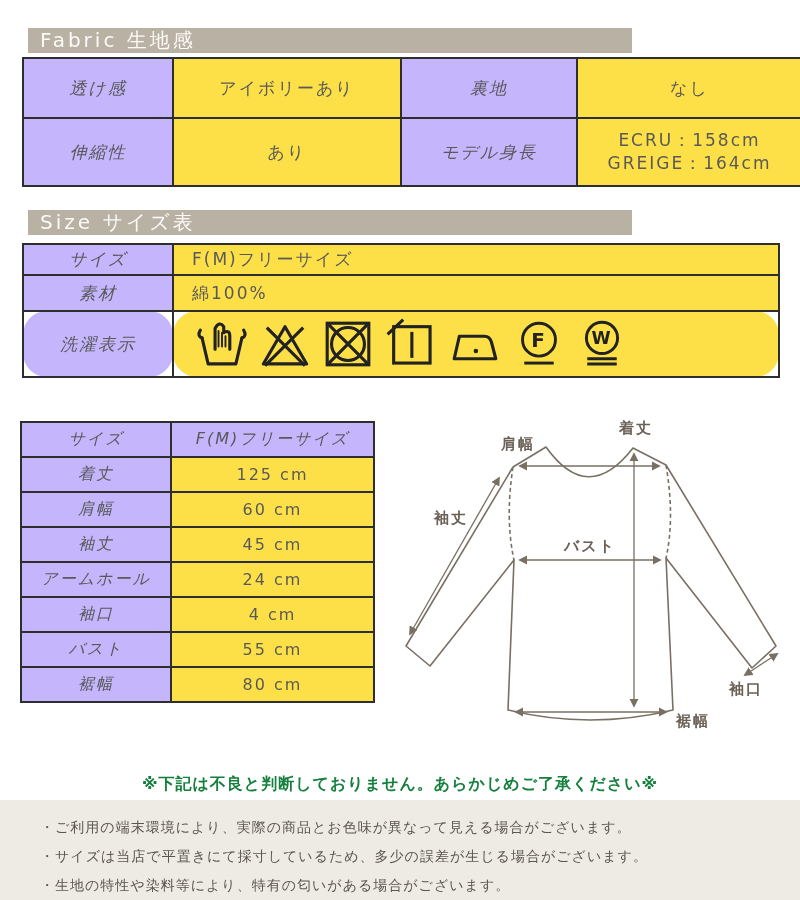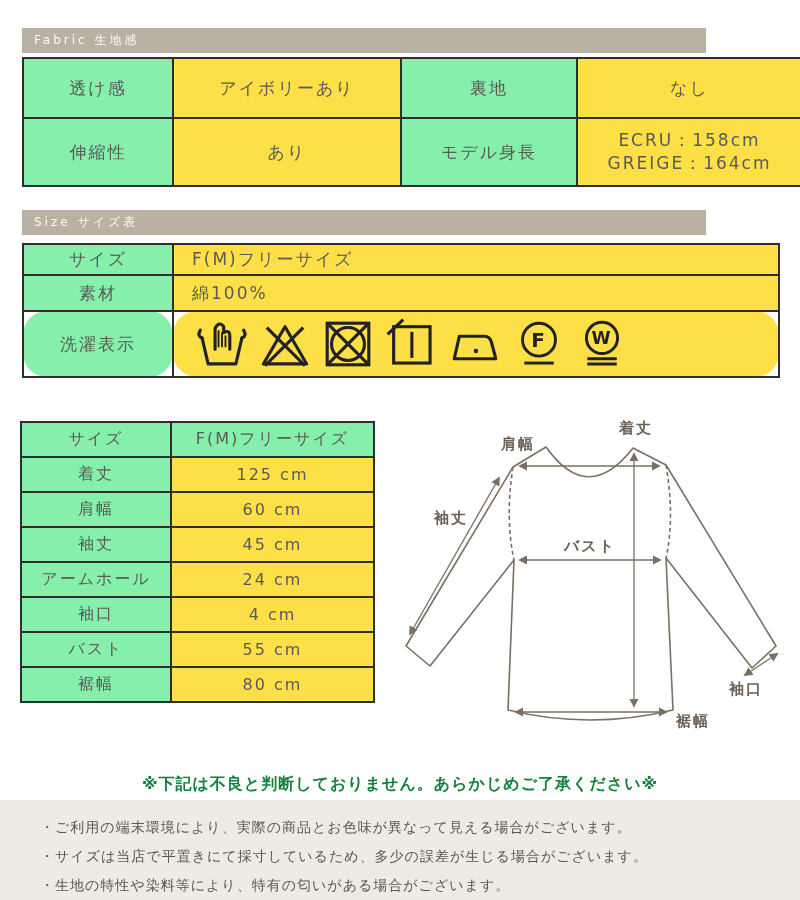--- a/index.html
+++ b/index.html
@@ -1,30 +1,30 @@
 <!DOCTYPE html>
 <html><head>
 <meta charset="utf-8">
 <style>
   html,body{margin:0;padding:0;background:#fff;}
   .page{position:relative;width:800px;height:900px;background:#ffffff;overflow:hidden;
         font-family:"DejaVu Sans","Liberation Sans",sans-serif;color:#595959;}
 
   
-  .bar{position:absolute;left:22px;width:684px;height:25px;background:#b9b1a3;
-       color:#fbfaf7;font-size:12px;line-height:25px;padding-left:12px;letter-spacing:3px;
+  .bar{position:absolute;left:28px;width:604px;height:25px;background:#b9b1a3;
+       color:#fbfaf7;font-size:20px;line-height:25px;padding-left:12px;letter-spacing:3px;
        box-sizing:border-box;}
   .bar.fabric{top:28px;}
   .bar.size{top:210px;}
 
   
   table{border-collapse:collapse;position:absolute;table-layout:fixed;}
   td,th{border:2px solid #2e2e2e;font-size:17px;font-weight:normal;color:#595959;
         letter-spacing:2px;box-sizing:border-box;}
-  .hcell{background:#86efac;text-align:center;}
+  .hcell{background:#c4b5fd;text-align:center;font-style:italic;}
   .vcell{background:#fde047;text-align:center;}
   .vcell.left{text-align:left;padding-left:18px;}
 
   table.fabric-table{left:22px;top:57px;width:756px;}
   table.fabric-table tr:nth-child(1) td{height:60px;}
   table.fabric-table tr:nth-child(2) td{height:68px;}
   .two-line div{line-height:23px;text-align:center;}
 
   table.size-table{left:22px;top:243px;width:756px;}
   table.size-table td{height:31px;}

